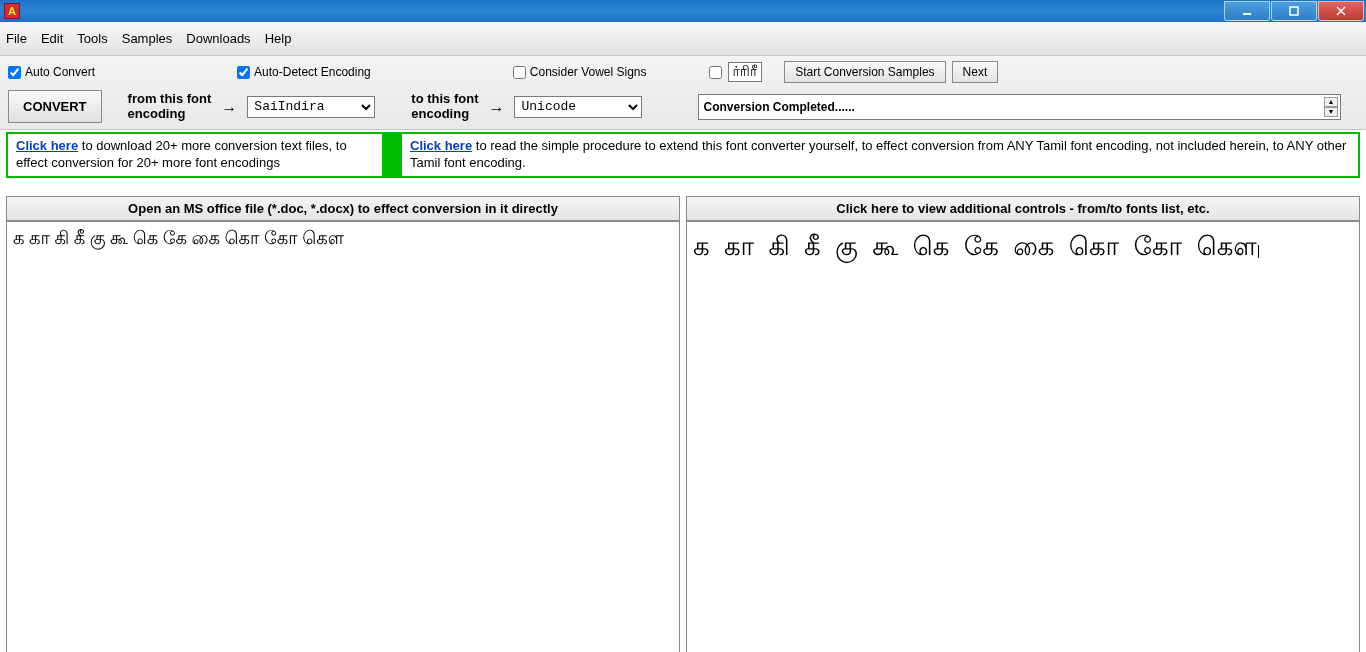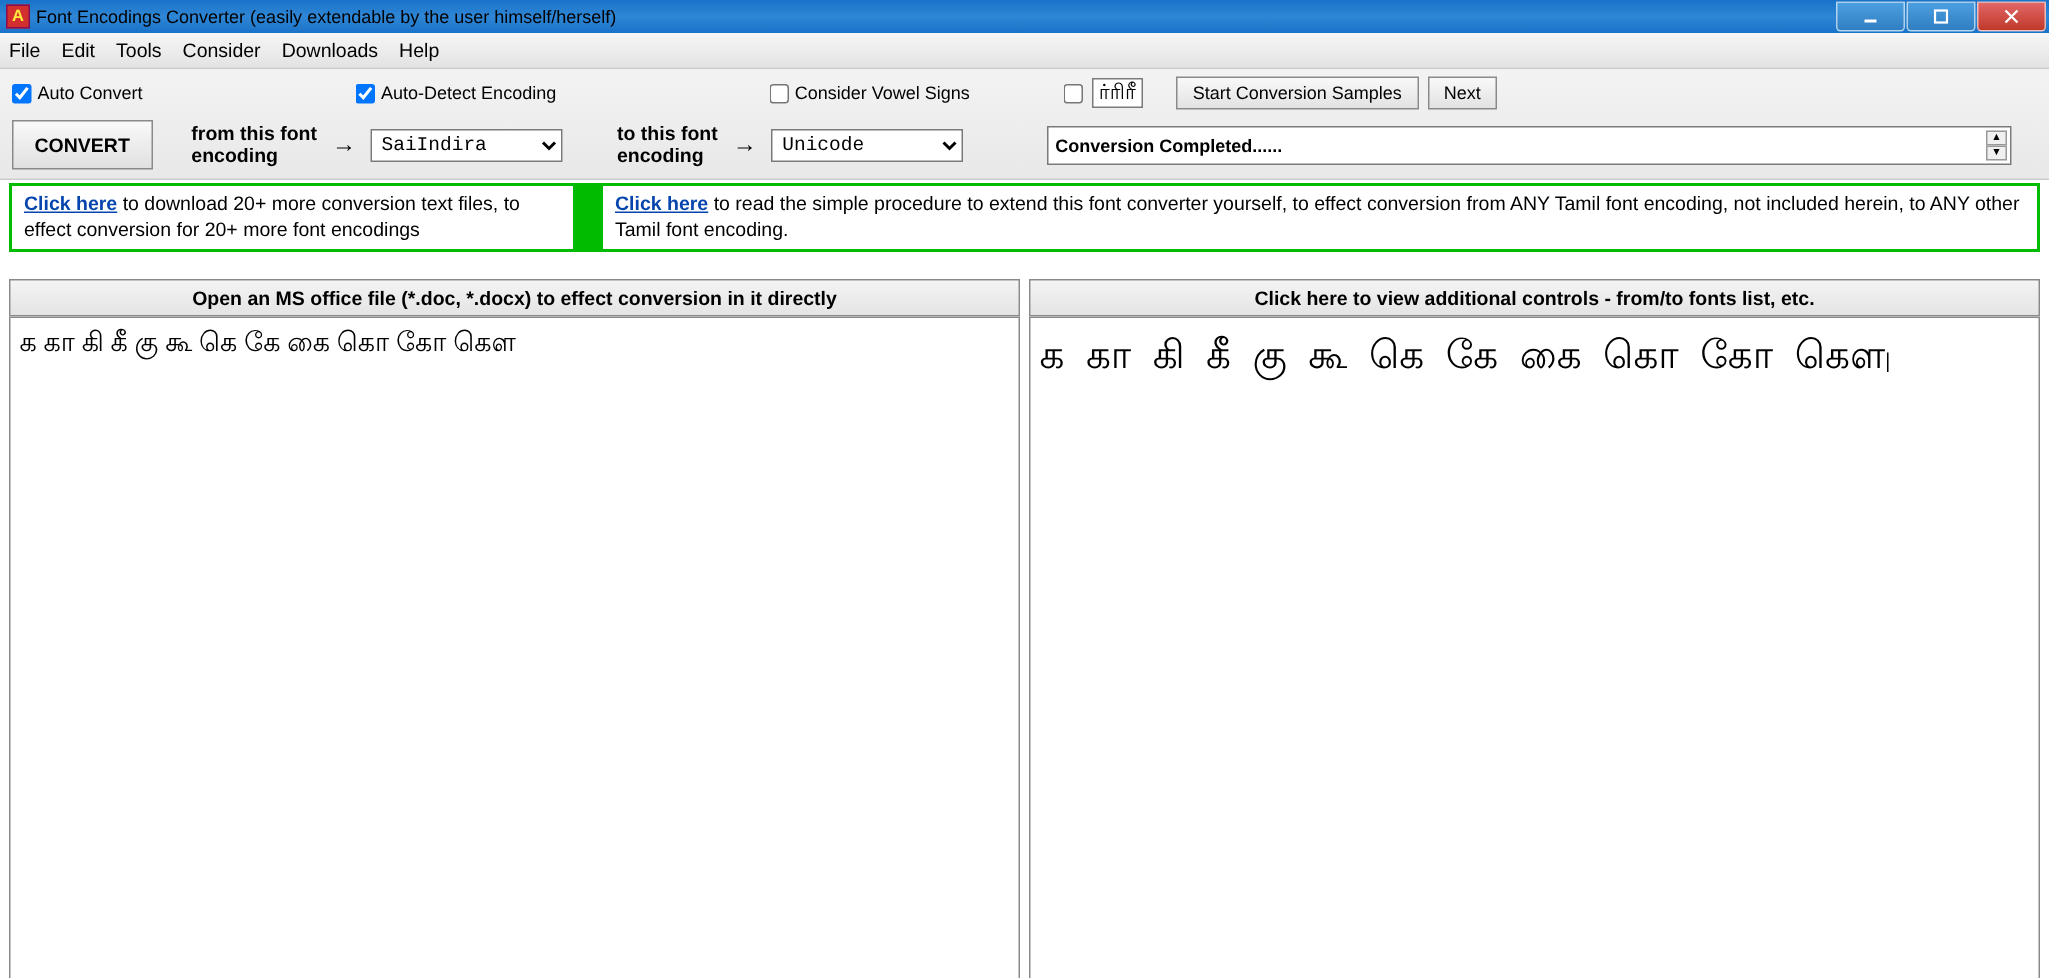--- a/index.html
+++ b/index.html
@@ -32,21 +32,21 @@
   .win-btn {
     width: 46px; height: 20px;
     border: 1px solid rgba(255,255,255,0.6);
     display: flex; align-items: center; justify-content: center;
     font-size: 11px; color: #fff; margin-left: 1px;
     border-radius: 0 0 3px 3px;
   }
   .win-min, .win-max { background: linear-gradient(to bottom,#4b9fe1,#2f7ec1); }
   .win-close { background: linear-gradient(to bottom,#e06666,#c0392b); }
   .menubar {
-    height: 24px;
+    height: 34px;
     background: linear-gradient(to bottom,#f6f6f6,#e3e3e3);
     border-bottom: 1px solid #c9c9c9;
     display: flex; align-items: center;
     padding: 0 6px;
     gap: 14px;
   }
   .menubar span { font-size: 13px; }
   .toolbar {
     background: linear-gradient(to bottom,#f3f3f3,#e8e8e8);
     border-bottom: 1px solid #c9c9c9;
@@ -136,21 +136,20 @@
   .left-text { font-family: serif; font-size: 18px; line-height: 1.4; }
   .right-text { font-family: serif; font-size: 26px; line-height: 1.6; word-spacing: 0.3em;}
   .cursor { display:inline-block; width:1px; height:1.1em; background:#000; vertical-align:middle; margin-left:1px;}
   .sample-glyph { font-family: serif; font-size: 14px; padding: 0 4px; border:1px solid #7a7a7a; background:#fff; height:20px; display:inline-flex; align-items:center;}
 </style>
 </head>
 <body>
 
 <div class="titlebar">
   <div class="icon-box">A</div>
-  <div class="title">Font Encodings Converter (easily extendable by the user himself/herself)</div>
   <div class="spacer"></div>
   <div class="win-btns">
     <div class="win-btn win-min">
       <svg width="10" height="10">
           <rect x="1" y="7" width="8" height="2" fill="#fff"></rect>
         </svg>
     </div>
     <div class="win-btn win-max">
       <svg width="10" height="10">
           <rect x="1" y="1" width="8" height="8" fill="none" stroke="#fff" stroke-width="1.5"></rect>
@@ -162,21 +161,21 @@
           <line x1="9" y1="1" x2="1" y2="9" stroke="#fff" stroke-width="1.5"></line>
         </svg>
     </div>
   </div>
 </div>
 
 <div class="menubar">
   <span>File</span>
   <span>Edit</span>
   <span>Tools</span>
-  <span>Consider</span>
+  <span>Samples</span>
   <span>Downloads</span>
   <span>Help</span>
 </div>
 
 <div class="toolbar">
   <div class="tool-row1">
     <label class="chk">
       <input type="checkbox" checked="" style="">
       <span>Auto Convert</span>
     </label>

